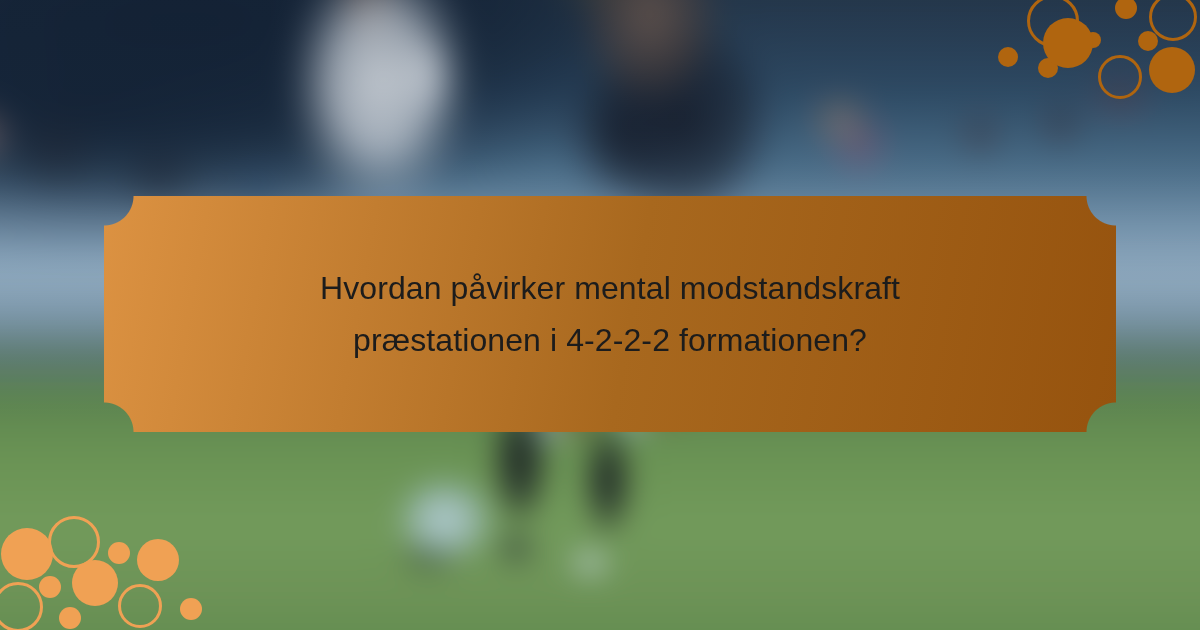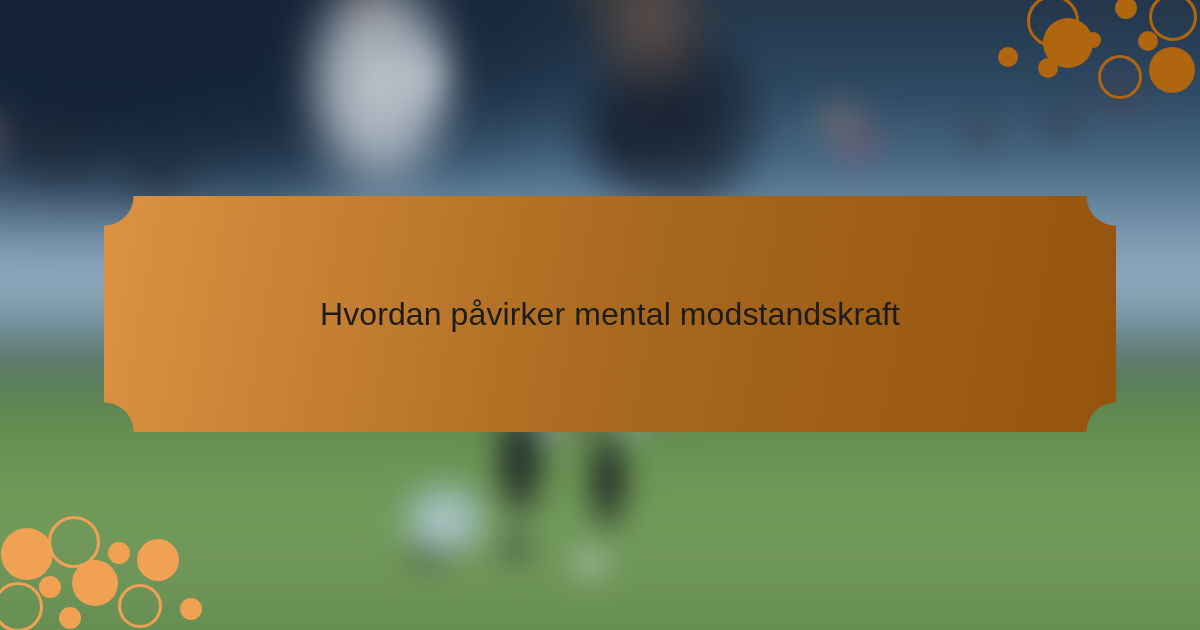--- a/index.html
+++ b/index.html
@@ -184,16 +184,17 @@
       <div class="dot" style="width: 46px; height: 46px; left: 72px; top: 45px; background: rgb(240, 161, 84);"></div>
       <div class="dot ring" style="width: 50px; height: 50px; left: -7px; top: 67px; border: 3px solid rgb(240, 161, 84);"></div>
       <div class="dot" style="width: 22px; height: 22px; left: 59px; top: 92px; background: rgb(240, 161, 84);"></div>
       <div class="dot ring" style="width: 44px; height: 44px; left: 118px; top: 69px; border: 3px solid rgb(240, 161, 84);"></div>
       <div class="dot" style="width: 22px; height: 22px; left: 180px; top: 83px; background: rgb(240, 161, 84);"></div>
     </div>
 
   <div class="banner" id="banner" style="background: linear-gradient(100deg, rgb(220, 146, 66) 0%, rgb(168, 104, 30) 52%, rgb(150, 83, 14) 100%);">
     <h1 class="banner-title" style="color: rgb(28, 28, 28);">
       <span>Hvordan påvirker mental modstandskraft</span><br>
+      <span>præstationen i 4-2-2-2 formationen?</span>
     </h1>
   </div>
 
 </div>
 
 </body></html>

